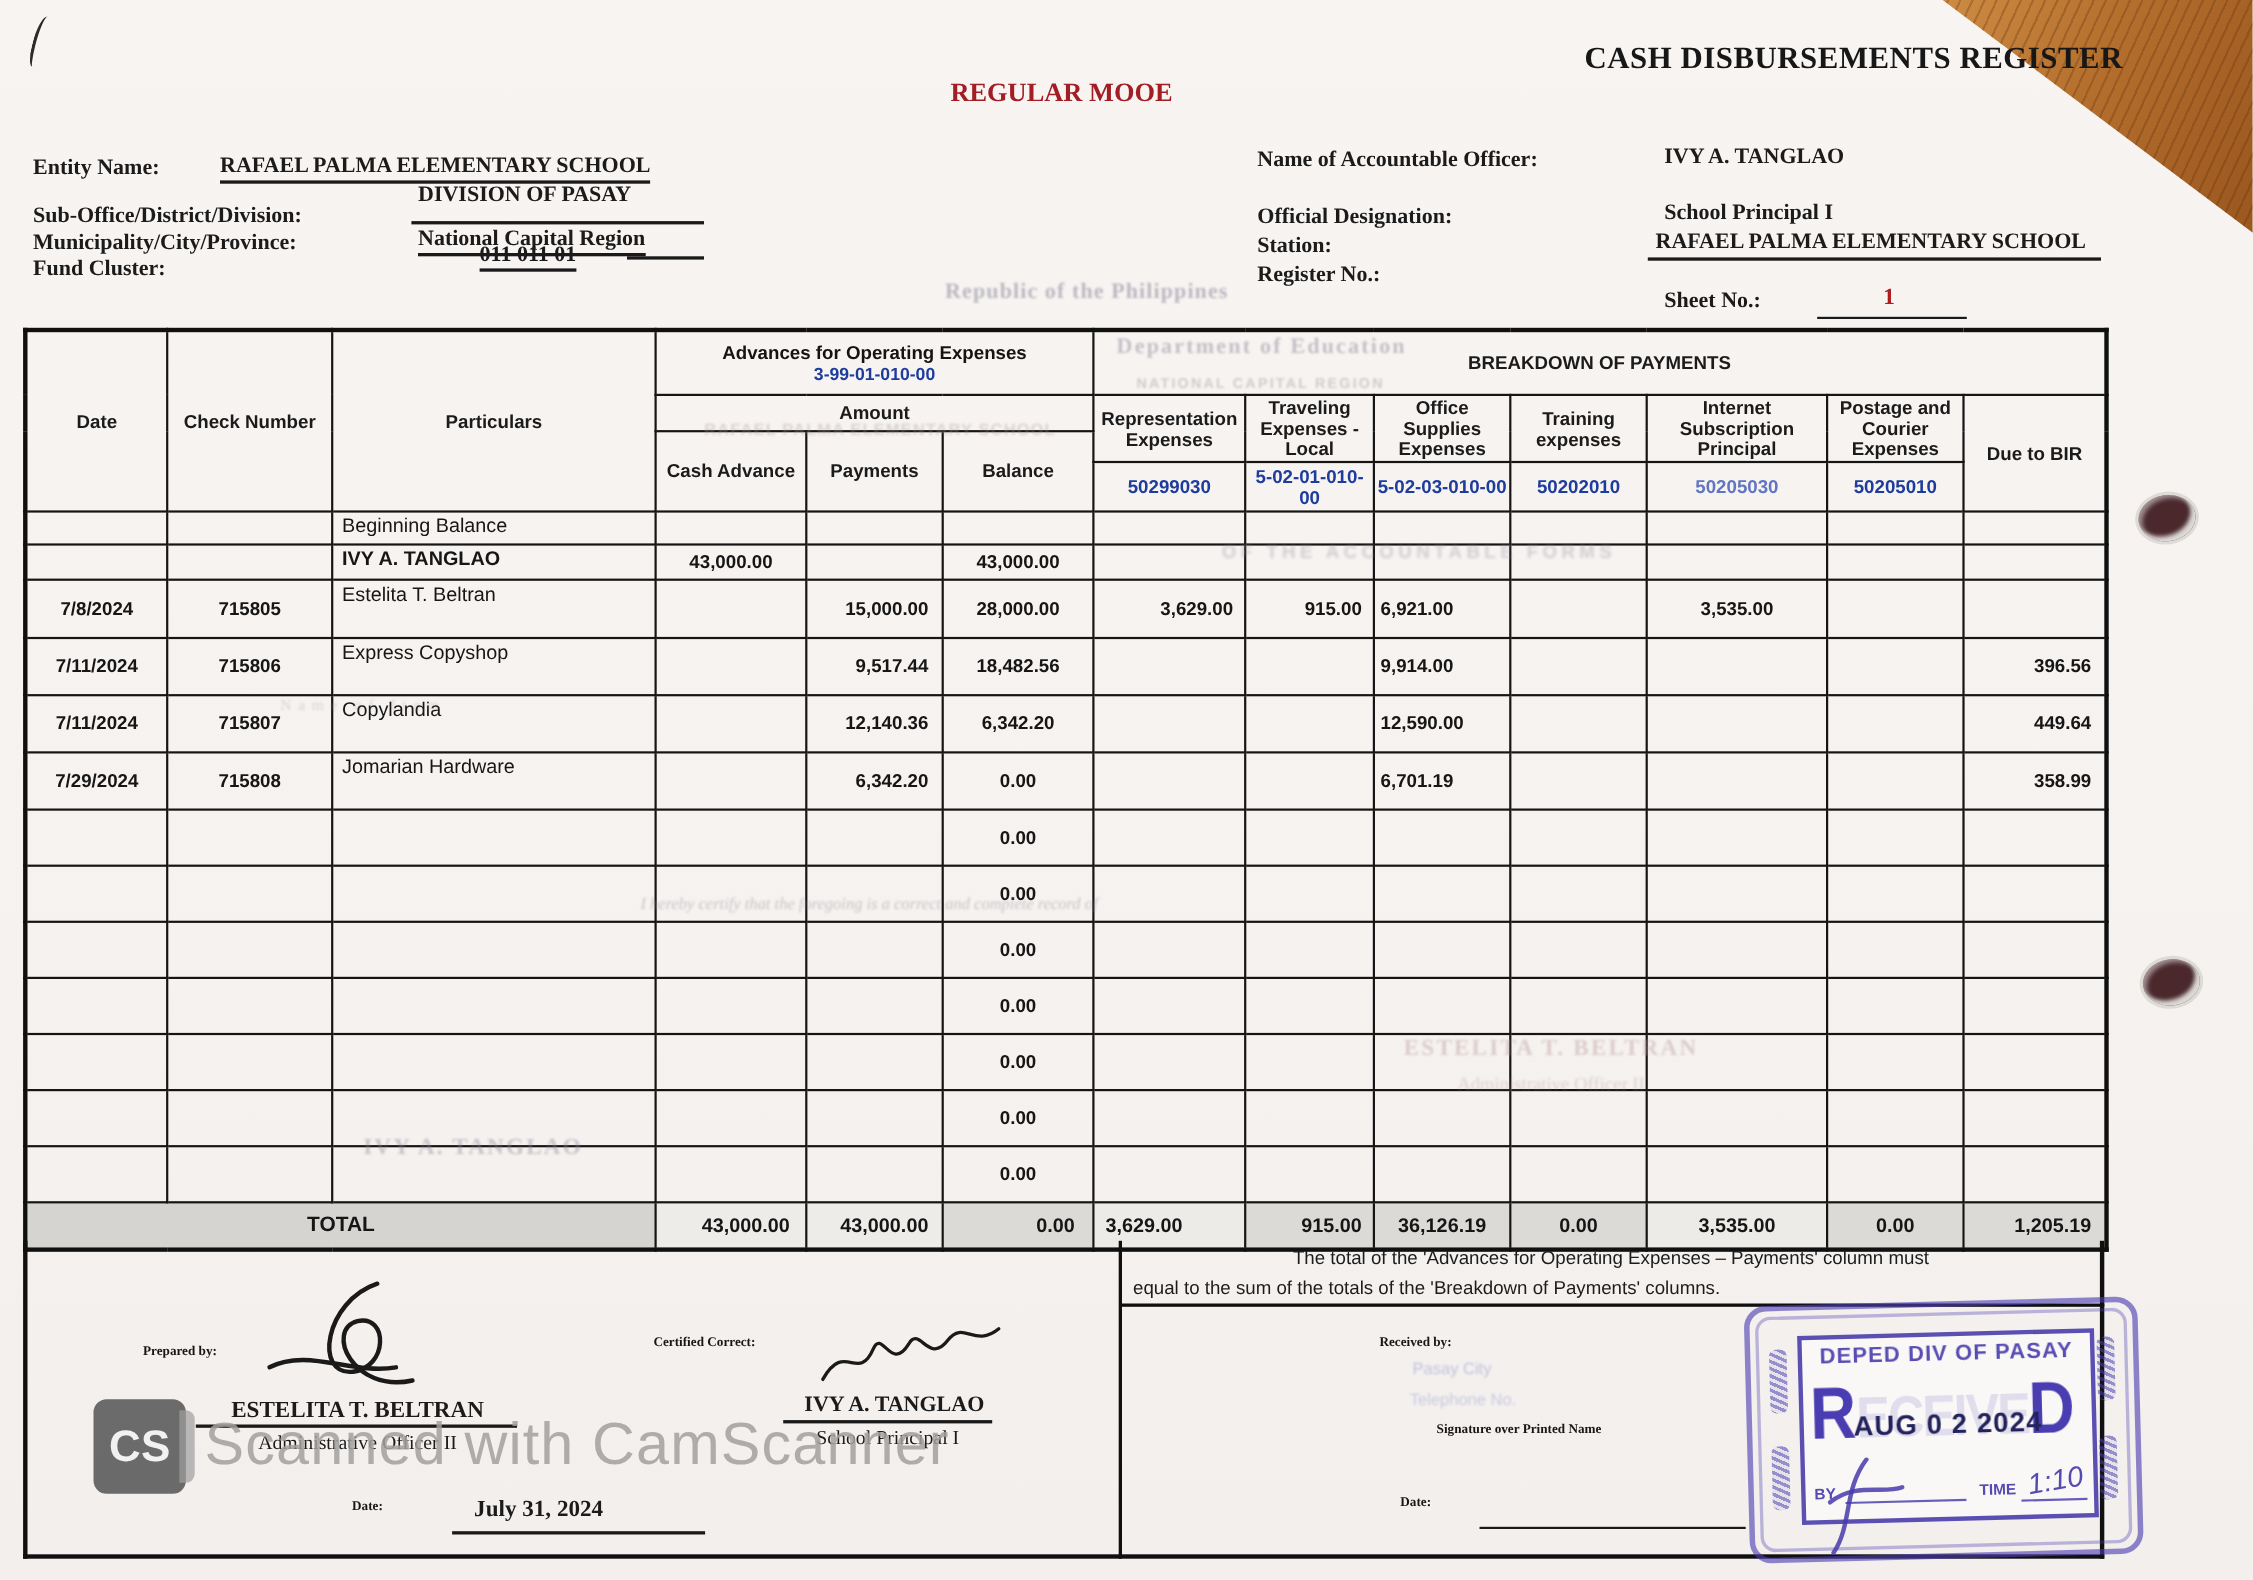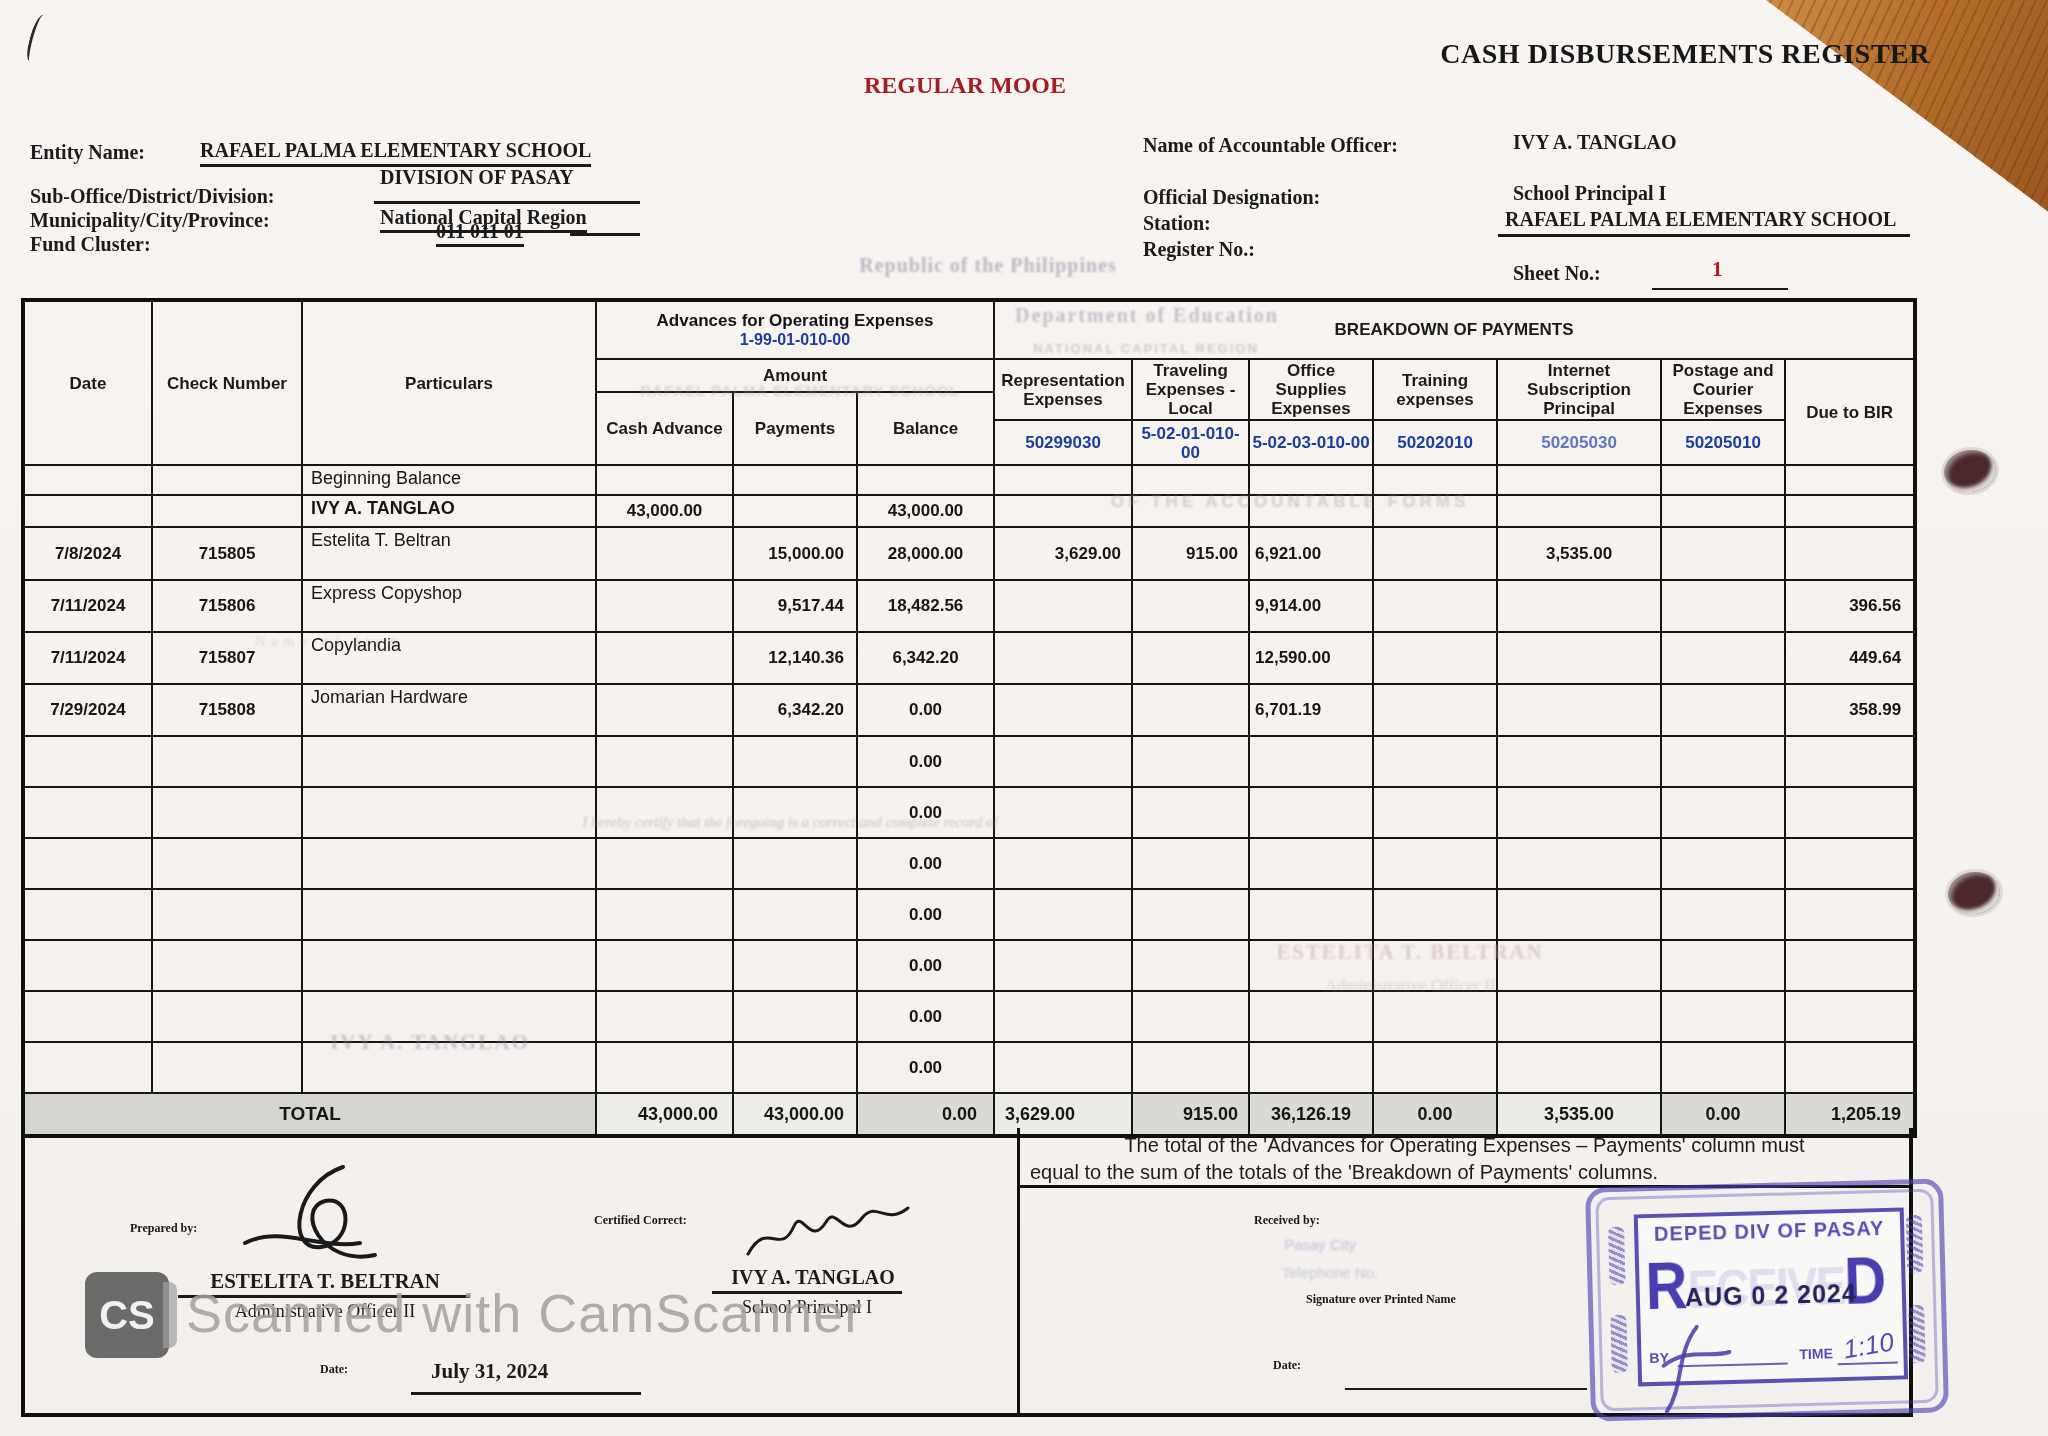--- a/index.html
+++ b/index.html
@@ -82,21 +82,21 @@
   tr.total-row td{border-top:3px solid #0f0f0f;background:#dcdad6;font-size:18px;}
   tr.total-row td.total-label{text-align:center;font-size:19px;background:#d6d4d0;}
   tr.total-row td.c3{text-align:right;padding-right:14px;background:#eeece8;}
   tr.total-row td.c4{background:#eeece8;}
   tr.total-row td.c5{text-align:right;padding-right:16px;}
   tr.total-row td.c6{text-align:left;padding-left:10px;background:#edebe7;}
   tr.total-row td.c8{text-align:center;padding:0;}
   tr.total-row td.c10{background:#edebe7;}
   
   #note-box{left:1020px;top:1128px;width:893px;height:60px;box-sizing:border-box;
-      border-right:4px solid #101010;border-bottom:3px solid #101010;font-size:20px;color:#1c1c1c;}
+      border-right:4px solid #101010;border-bottom:3px solid #101010;font-size:17px;color:#1c1c1c;}
   #note-line1{position:absolute;left:0;top:6px;width:100%;text-align:center;}
   #note-line2{position:absolute;left:10px;top:33px;}
   #bottom-left{left:21px;top:1128px;width:999px;height:289px;box-sizing:border-box;
       border-left:4px solid #101010;border-bottom:4px solid #101010;border-right:3px solid #101010;}
   #bottom-right{left:1020px;top:1188px;width:893px;height:229px;box-sizing:border-box;
       border-right:4px solid #101010;border-bottom:4px solid #101010;}
   .foot{font-family:"Liberation Serif",serif;font-weight:700;font-size:12px;color:#161616;}
   #prepared-label{left:130px;top:1221px;}
   #certified-label{left:594px;top:1213px;}
   #prepared-name{left:170px;top:1269px;width:310px;text-align:center;font-size:21px;}
@@ -217,21 +217,21 @@
         <col style="width:124px">
         <col style="width:130px">
     </colgroup>
     <thead>
       <tr class="h1">
         <th rowspan="4">Date</th>
         <th rowspan="4">Check Number</th>
         <th rowspan="4">Particulars</th>
         <th colspan="3">
           <span class="adv-line1">Advances for Operating Expenses</span>
-          <span class="code" style="font-size:16px">1-99-01-010-00</span>
+          <span class="code" style="font-size:16px">3-99-01-010-00</span>
         </th>
         <th colspan="7">BREAKDOWN OF PAYMENTS</th>
       </tr>
       <tr class="h2">
         <th colspan="3">Amount</th>
         <th rowspan="2" class="bd-col">Representation Expenses</th>
         <th rowspan="2" class="bd-col">Traveling Expenses - Local</th>
         <th rowspan="2" class="bd-col">Office Supplies Expenses</th>
         <th rowspan="2" class="bd-col">Training expenses</th>
         <th rowspan="2" class="bd-col">Internet Subscription Principal</th>

